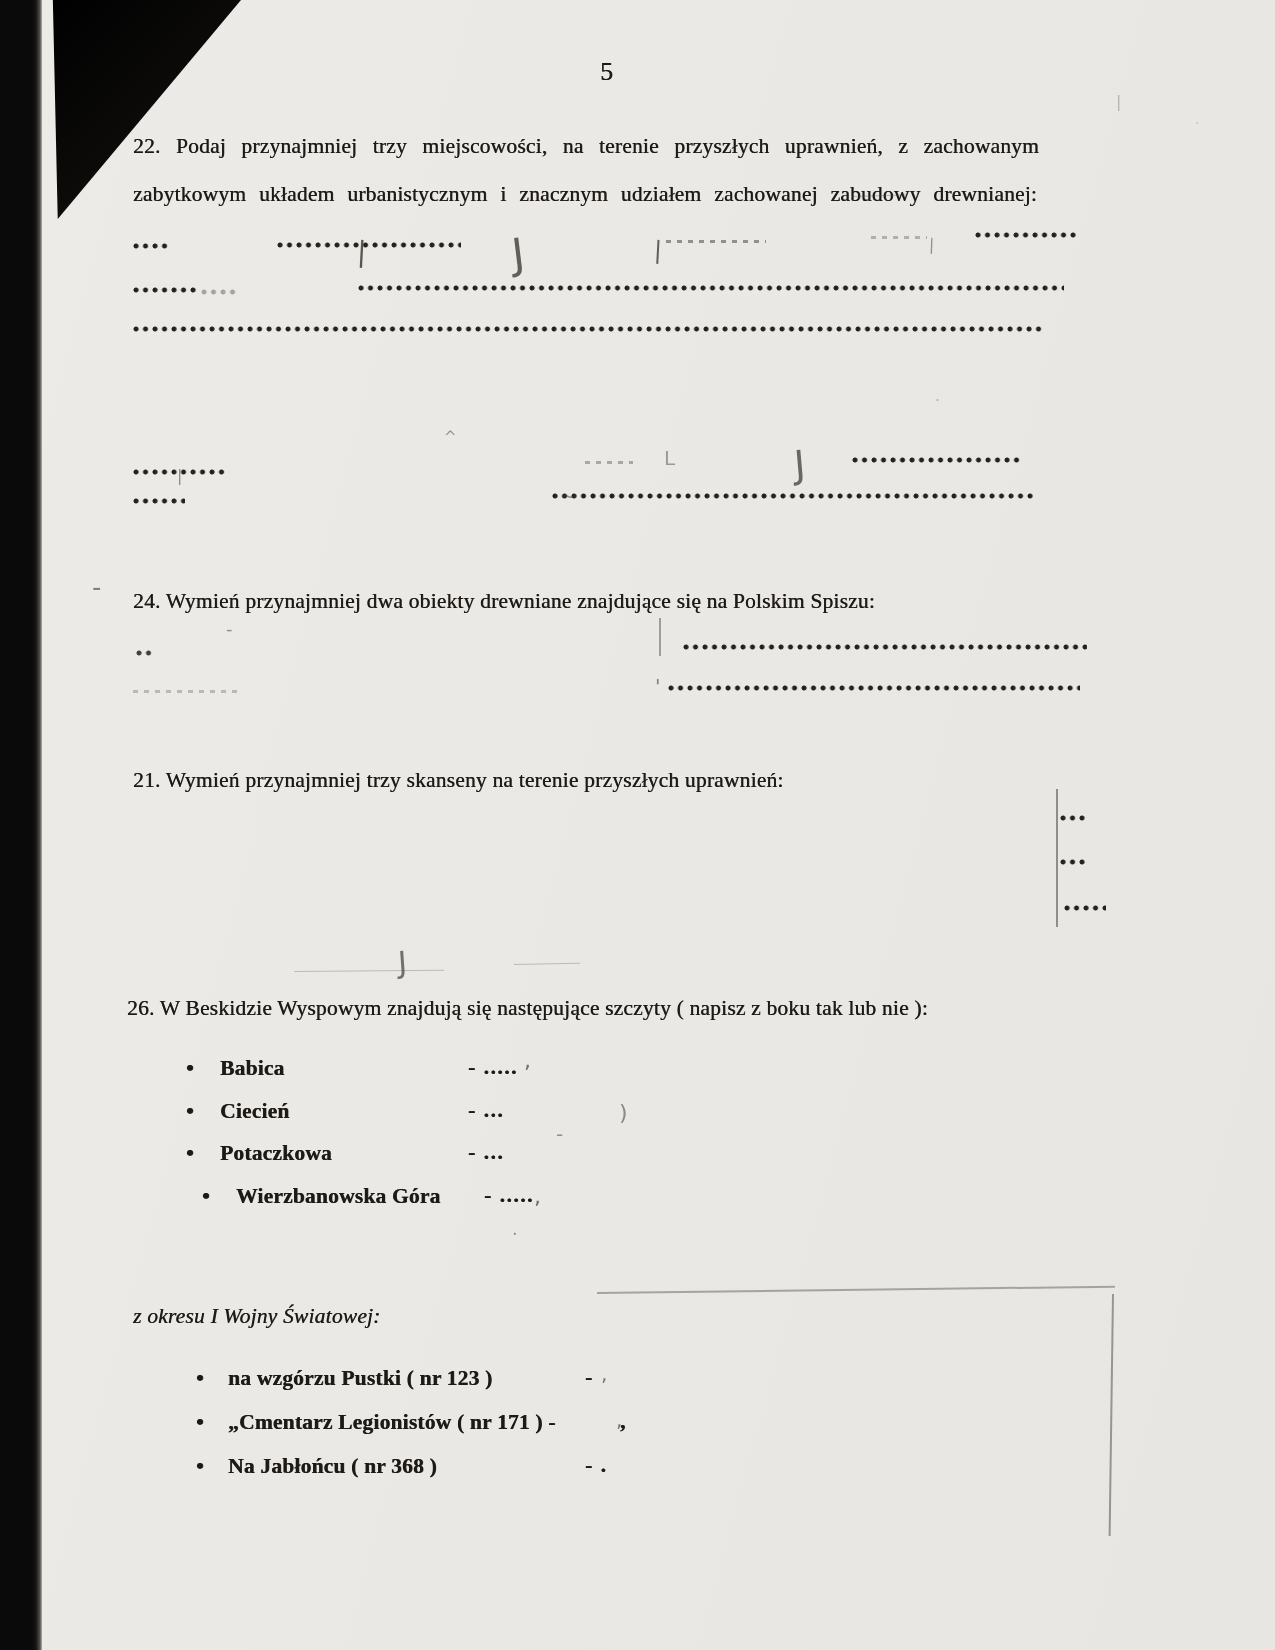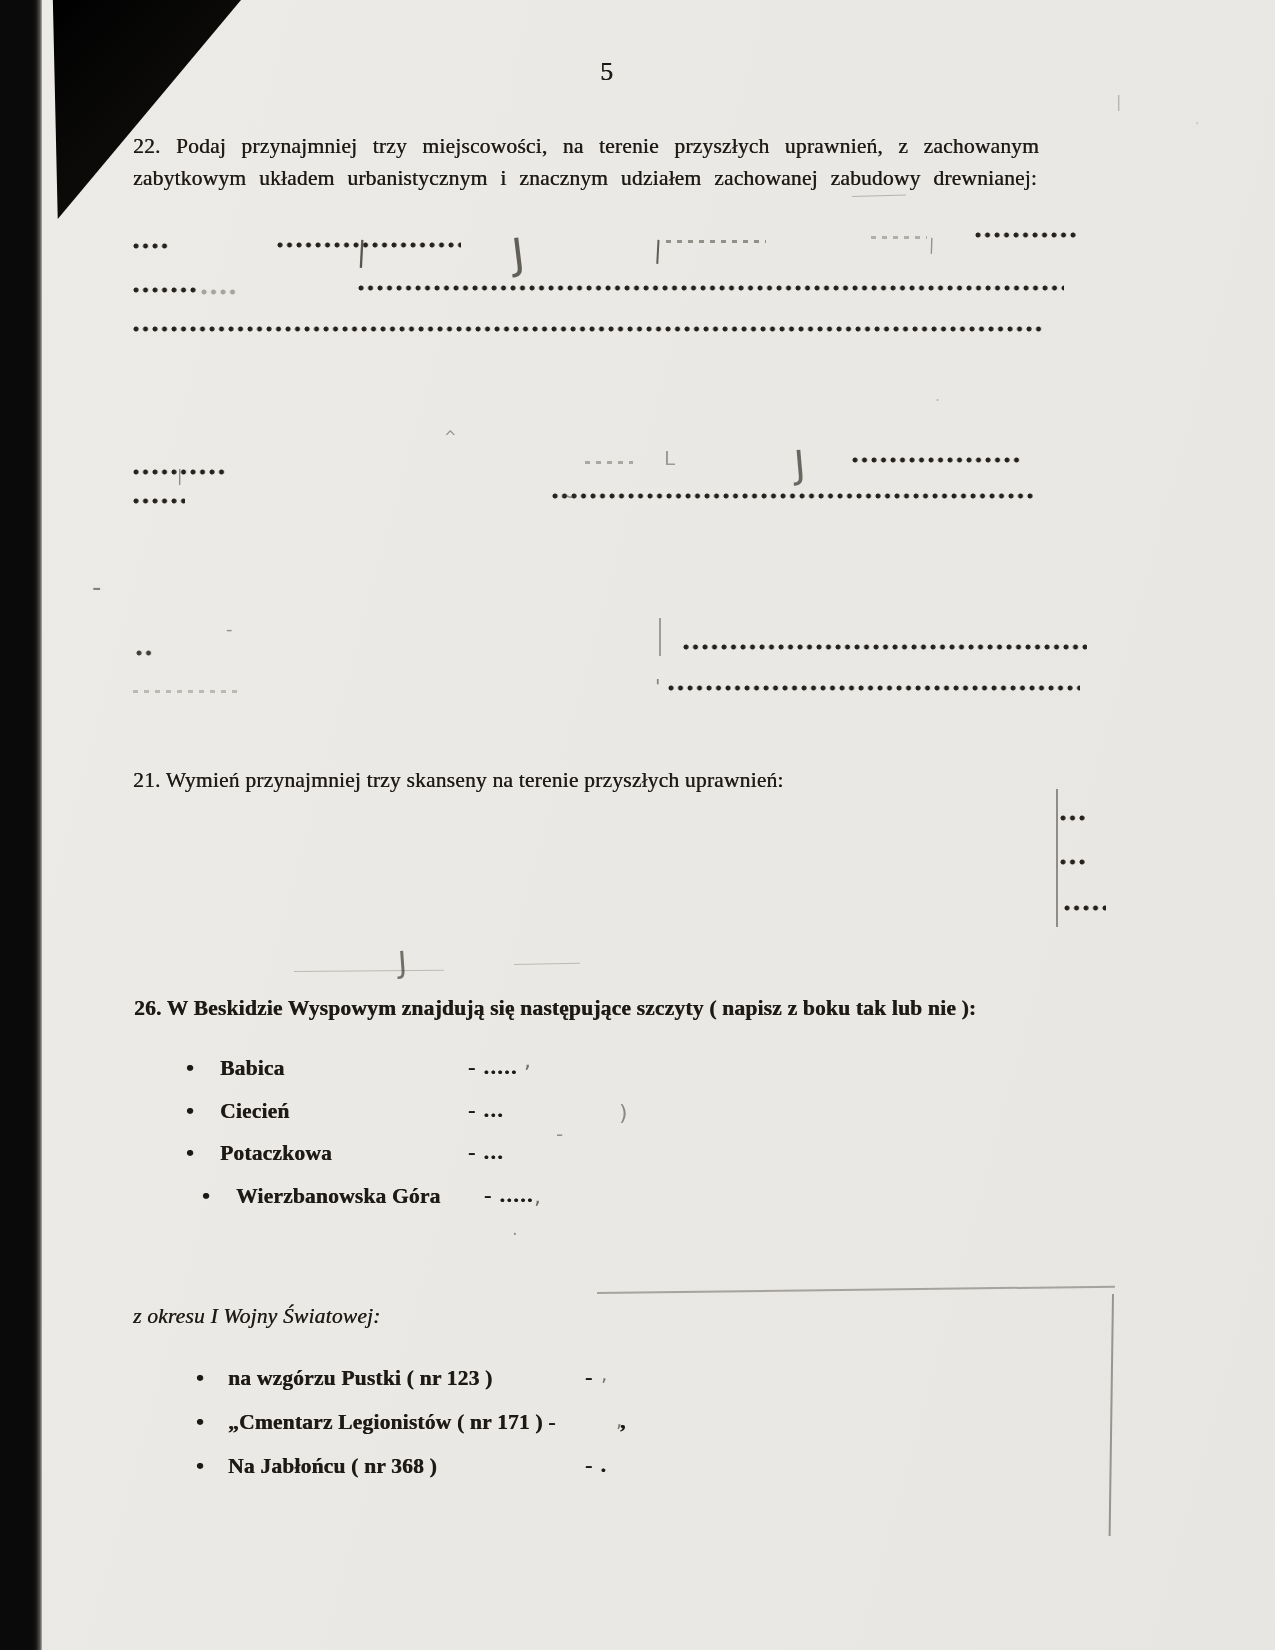--- a/index.html
+++ b/index.html
@@ -53,27 +53,28 @@
 <body>
 
 <div class="page">
 
   <div class="edge-strip"></div>
   <div class="corner-fold"></div>
 
   <div class="txt pnum" style="left:600px;top:58px;">5</div>
 
   <div class="txt jline" style="left:133px;top:133px;width:906px;">22.  Podaj przynajmniej trzy miejscowości, na terenie przyszłych uprawnień, z zachowanym</div>
-  <div class="txt jline" style="left:133px;top:165px;width:904px;">zabytkowym układem urbanistycznym i znacznym udziałem zachowanej zabudowy drewnianej:</div>
+  <div class="txt jline" style="left:133px;top:181px;width:904px;">zabytkowym układem urbanistycznym i znacznym udziałem zachowanej zabudowy drewnianej:</div>
 
 
+  <div class="txt" style="left:133px;top:588px;">24. Wymień przynajmniej dwa obiekty drewniane znajdujące się na Polskim Spiszu:</div>
 
   <div class="txt" style="left:133px;top:767px;">21. Wymień przynajmniej trzy skanseny na terenie przyszłych uprawnień:</div>
 
-  <div class="txt" style="left:134px;top:995px;font-weight:bold;">26. W Beskidzie Wyspowym znajdują się następujące szczyty ( napisz z boku tak lub nie ):</div>
+  <div class="txt" style="left:127px;top:995px;">26. W Beskidzie Wyspowym znajdują się następujące szczyty ( napisz z boku tak lub nie ):</div>
 
   <div class="brow" style="left:186px;top:1054px;">
     <span class="bdot">•</span><span class="blabel">Babica</span>
     <span class="bsuffix" style="left:282px;">- .....</span>
   </div>
   <div class="brow" style="left:186px;top:1097px;">
     <span class="bdot">•</span><span class="blabel">Ciecień</span>
     <span class="bsuffix" style="left:282px;">- ...</span>
   </div>
   <div class="brow" style="left:186px;top:1139px;">

